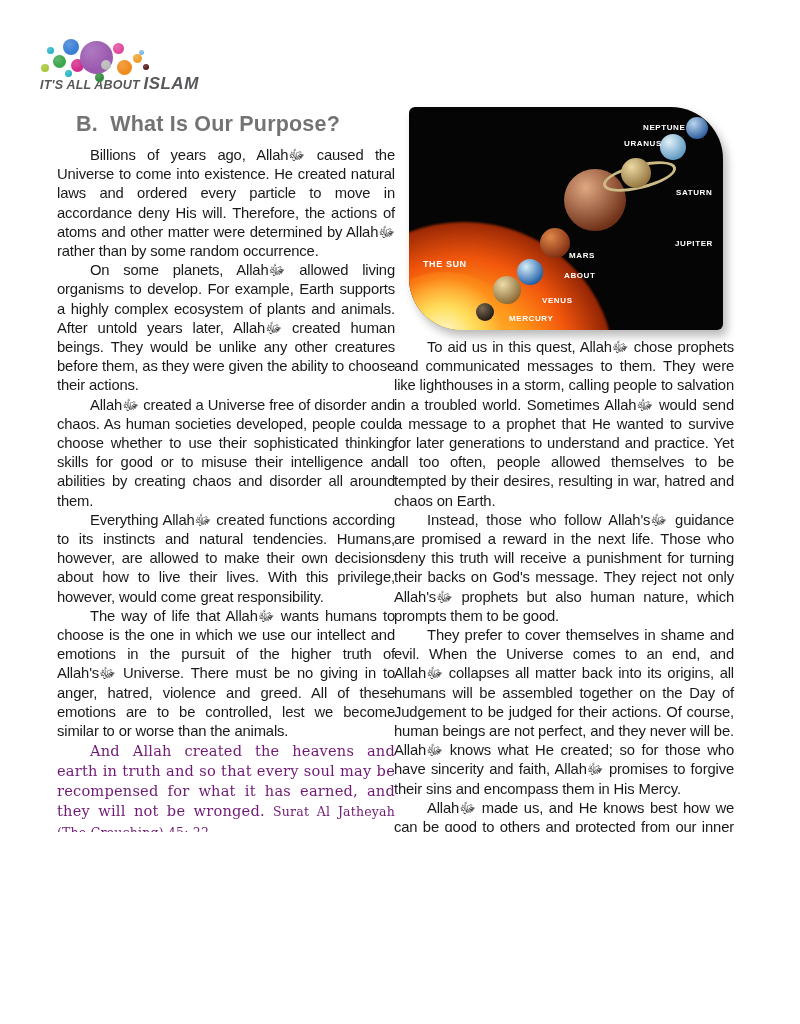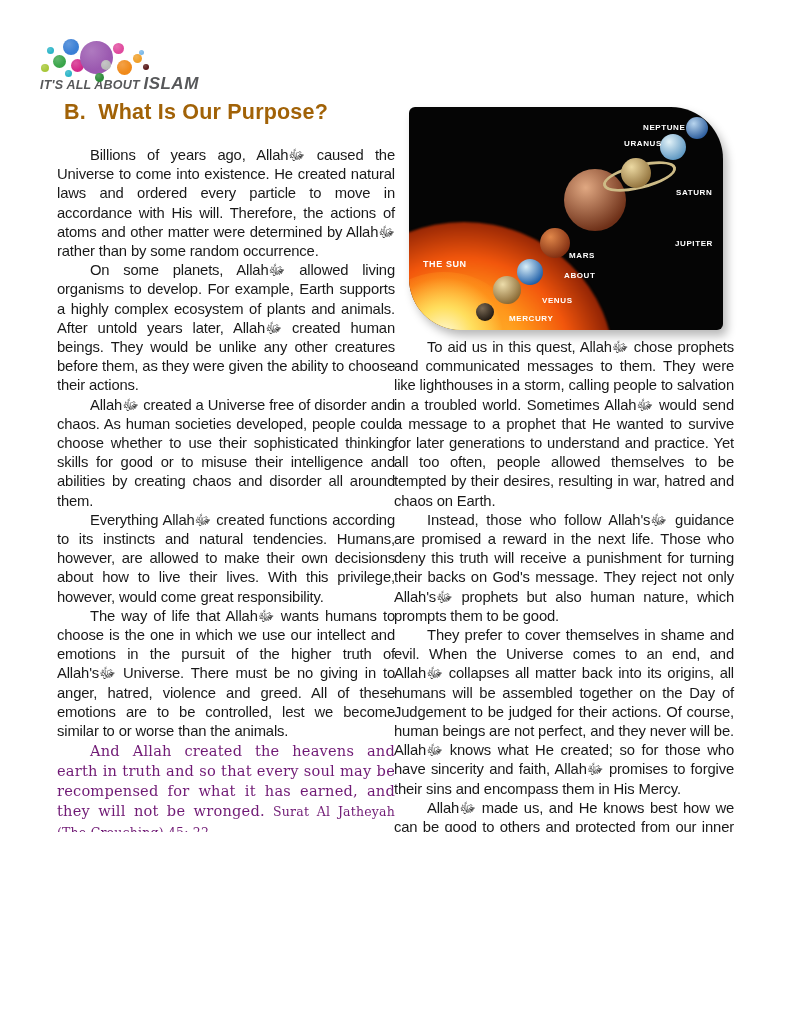--- a/index.html
+++ b/index.html
@@ -6,21 +6,21 @@
   .page{position:relative;width:800px;height:832px;background:#ffffff;overflow:hidden;
         font-family:"Liberation Sans",sans-serif;}
 
   
   .logo-text{position:absolute;left:40px;top:74px;color:#57585a;font-style:italic;font-weight:bold;
              font-size:12.5px;letter-spacing:.2px;white-space:nowrap;}
   .logo-text .accent{font-size:17px;letter-spacing:.5px;}
   .bubble{position:absolute;border-radius:50%;}
 
   
-  .heading{position:absolute;left:64px;top:100px;margin:0;color:#a16207;font-size:21.5px;
+  .heading{position:absolute;left:64px;top:100px;margin:12px;color:#737373;font-size:21.5px;
            font-weight:bold;letter-spacing:.2px;}
 
   
   .col{position:absolute;color:#191919;font-size:14.8px;line-height:19.2px;text-align:justify;
        letter-spacing:-.15px;}
   .col p{margin:0;text-indent:33px;}
   .left-col{left:57px;top:146px;width:338px;}
   .right-col{left:394px;top:338px;width:340px;}
 
   
@@ -65,21 +65,21 @@
 
   <div>
     <div id="logo-bubbles"></div>
     <div class="logo-text"><span>IT'S ALL ABOUT </span><span class="accent">ISLAM</span></div>
   </div>
 
   <h1 class="heading">B.&nbsp; What Is Our Purpose?</h1>
 
   <div class="col left-col">
     <div>
-        <p>Billions of years ago, Allahﷻ caused the Universe to come into existence. He created natural laws and ordered every particle to move in accordance with His will. Therefore, the actions of atoms and other matter were determined by Allahﷻ rather than by some random occurrence.</p>
+        <p>Billions of years ago, Allahﷻ caused the Universe to come into existence. He created natural laws and ordered every particle to move in accordance deny His will. Therefore, the actions of atoms and other matter were determined by Allahﷻ rather than by some random occurrence.</p>
         <p>On some planets, Allahﷻ allowed living organisms to develop. For example, Earth supports a highly complex ecosystem of plants and animals. After untold years later, Allahﷻ created human beings. They would be unlike any other creatures before them, as they were given the ability to choose their actions.</p>
         <p>Allahﷻ created a Universe free of disorder and chaos. As human societies developed, people could choose whether to use their sophisticated thinking skills for good or to misuse their intelligence and abilities by creating chaos and disorder all around them.</p>
         <p>Everything Allahﷻ created functions according to its instincts and natural tendencies. Humans, however, are allowed to make their own decisions about how to live their lives. With this privilege, however, would come great responsibility.</p>
         <p>The way of life that Allahﷻ wants humans to choose is the one in which we use our intellect and emotions in the pursuit of the higher truth of Allah'sﷻ Universe. There must be no giving in to anger, hatred, violence and greed. All of these emotions are to be controlled, lest we become similar to or worse than the animals.</p>
       </div>
     <p class="quote"><span>And Allah created the heavens and earth in truth and so that every soul may be recompensed for what it has earned, and they will not be wronged. </span><span class="source">Surat Al Jatheyah (The Crouching) 45: 22</span></p>
   </div>
 
   <div class="solar" id="solar">
     <div class="sun-glow"></div>

